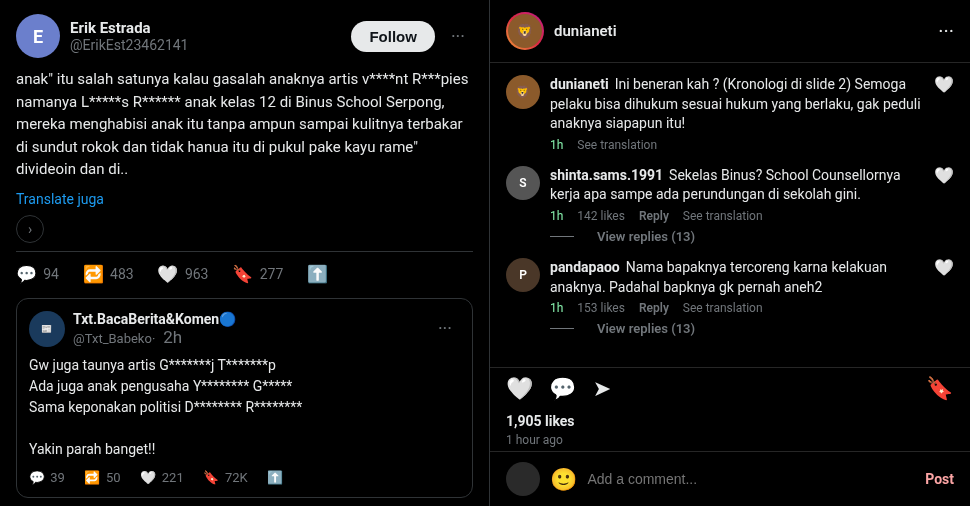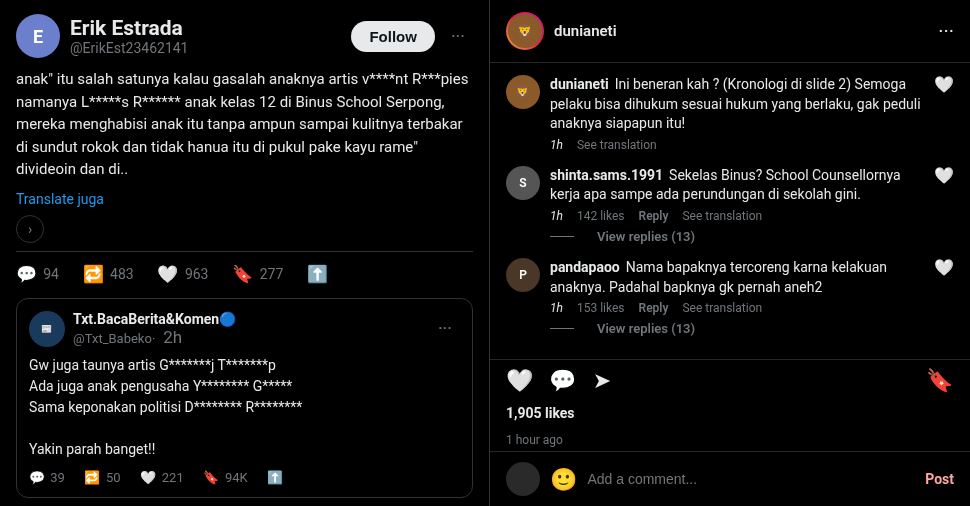--- a/index.html
+++ b/index.html
@@ -44,21 +44,21 @@
       align-items: center;
       justify-content: center;
       font-size: 18px;
       font-weight: bold;
       color: #fff;
       flex-shrink: 0;
     }
 
     .user-info .display-name {
       font-weight: 700;
-      font-size: 21px;
+      font-size: 15px;
       color: #e7e9ea;
     }
 
     .user-info .handle {
       font-size: 14px;
       color: #71767b;
     }
 
     .follow-btn {
       background: #e7e9ea;
@@ -309,22 +309,21 @@
 
     .ig-comment-meta {
       display: flex;
       gap: 14px;
       margin-top: 4px;
       align-items: center;
     }
 
     .ig-comment-time {
       font-size: 12px;
-      color: #e5e5e5;
-      font-style: italic;
+      color: #86efac;
     }
 
     .ig-comment-likes {
       font-size: 12px;
       color: #71767b;
     }
 
     .ig-comment-reply {
       font-size: 12px;
       color: #71767b;
@@ -393,21 +392,21 @@
 
     .ig-likes-count {
       font-size: 14px;
       font-weight: 700;
       color: #e7e9ea;
     }
 
     .ig-time-ago {
       font-size: 12px;
       color: #71767b;
-      margin-top: 12px;
+      margin-top: 4px;
     }
 
     .ig-add-comment {
       display: flex;
       align-items: center;
       padding: 10px 16px;
       border-top: 1px solid #262626;
       gap: 10px;
     }
 
@@ -517,21 +516,21 @@
       <div class="retweet-action">
         <span>🔁</span>
         <span>50</span>
       </div>
       <div class="retweet-action">
         <span>🤍</span>
         <span>221</span>
       </div>
       <div class="retweet-action">
         <span>🔖</span>
-        <span>94K</span>
+        <span>72K</span>
       </div>
       <div class="retweet-action">
         <span>⬆️</span>
       </div>
     </div>
   </div>
 </div>
 
 <div class="instagram-panel">
 

